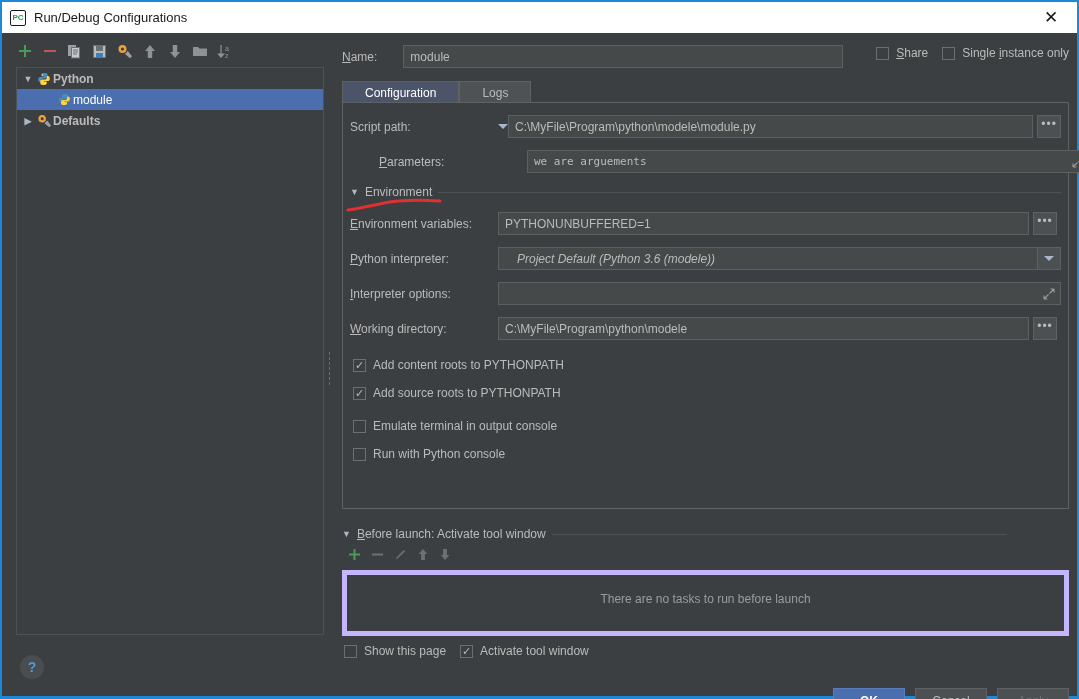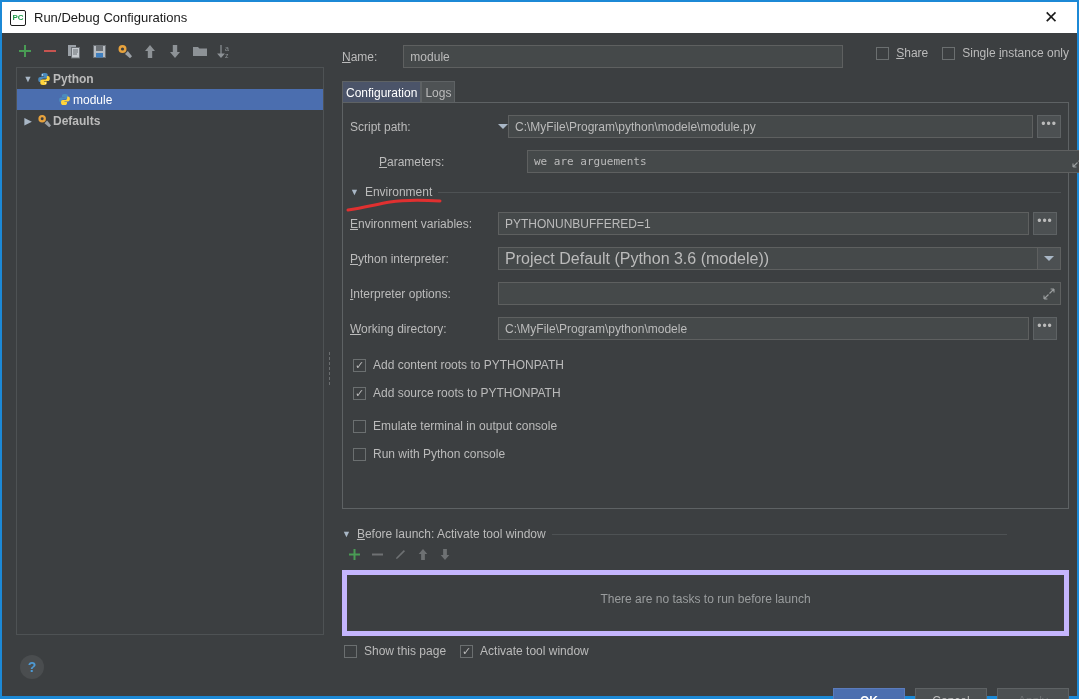--- a/index.html
+++ b/index.html
@@ -151,21 +151,21 @@
     font-size: 11px; color: #a9b7c6; line-height: 1;
     flex: 0 0 13px;
   }
   .cb.checked::after { content: "\2713"; font-size: 11px; color: #bbbbbb; }
   .cb-row { display: flex; align-items: center; gap: 7px; }
   .tabs {
     position: absolute; left: 8px; top: 48px;
     display: flex; align-items: flex-end; height: 22px;
   }
   .tab {
-    height: 22px; padding: 0 3px;
+    height: 22px; padding: 0 22px;
     display: flex; align-items: center;
     font-size: 12px; color: #bbbbbb;
     background: #4e5254;
     border: 1px solid #5e6264;
     border-bottom: none;
     box-sizing: border-box;
   }
   .tab.active { background: #4b5469; color: #ffffff; }
   .tab-content {
     position: absolute; left: 8px; top: 69px;
@@ -204,22 +204,23 @@
     position: absolute; right: 5px; top: 5px;
     width: 12px; height: 12px; color: #9a9d9e; font-size: 11px;
     line-height: 12px;
   }
   .combo {
     height: 23px;
     background: #45494a;
     border: 1px solid #5e6060;
     box-sizing: border-box;
     display: flex; align-items: center;
-    color: #bbbbbb; font-size: 16px;
-    padding-left: 6px;
+    color: #bbbbbb; font-size: 12px;
+    padding-left: 18px;
+    font-style: italic;
   }
   .combo-arrow {
     margin-left: auto; width: 22px; height: 21px;
     background: #4c5052;
     border-left: 1px solid #5e6060;
     display: flex; align-items: center; justify-content: center;
   }
   .section-head {
     position: absolute; display: flex; align-items: center; gap: 6px;
     font-size: 12px; color: #bbbbbb;

